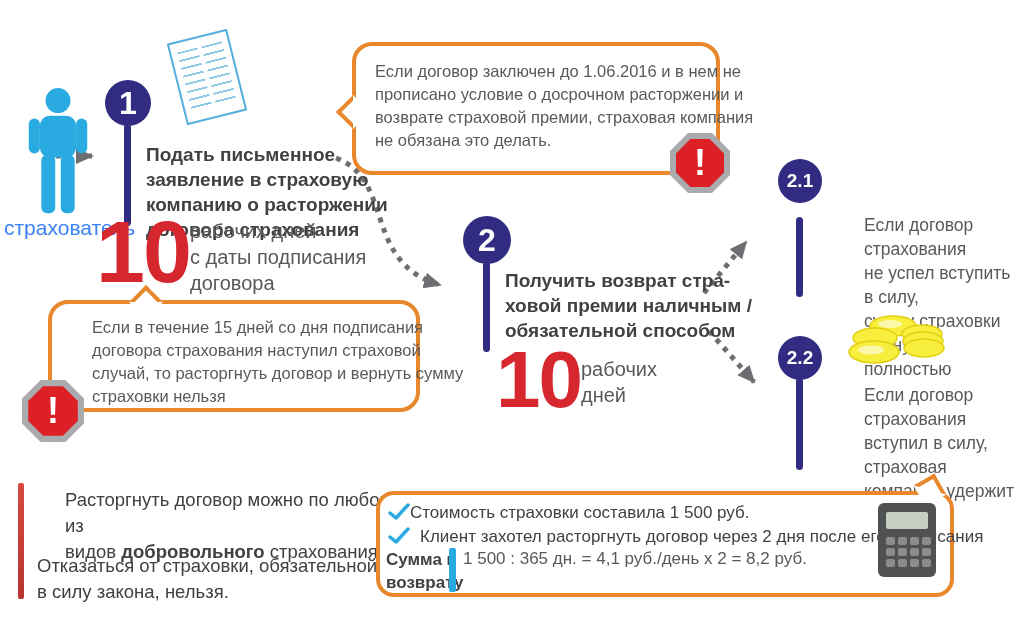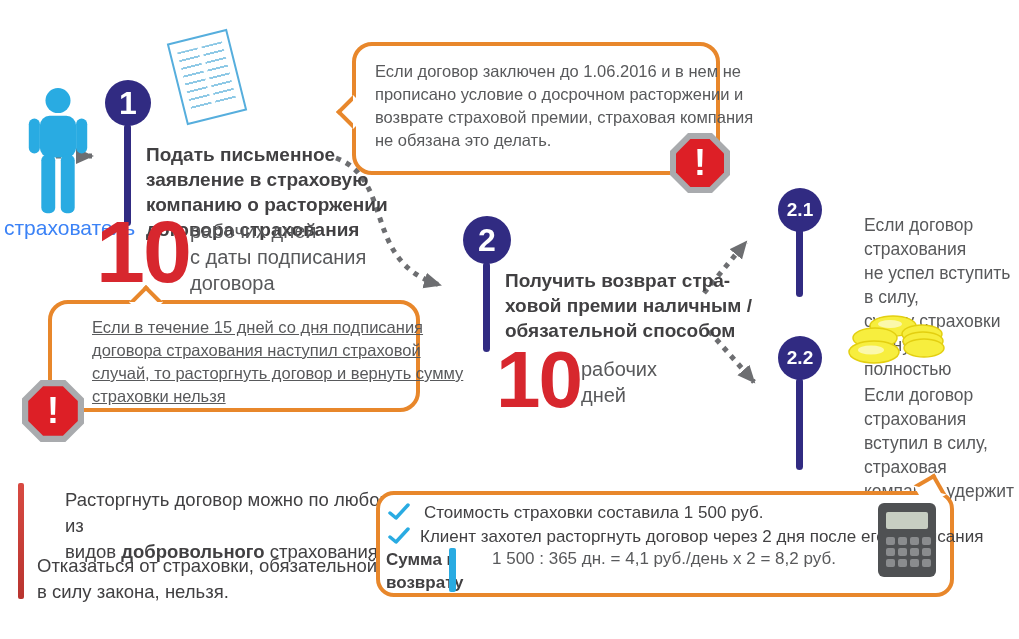--- a/index.html
+++ b/index.html
@@ -106,21 +106,21 @@
 
   <div class="abs circle" style="left:463px;top:216px;width:48px;height:48px;font-size:32px;">2</div>
   <div class="abs stem" style="left:483px;top:262px;height:90px;"></div>
   <div class="abs title pre" style="left:505px;top:268px;">Получить возврат стра-
 ховой премии наличным /
 обязательной способом</div>
   <div class="abs bignum" style="left:496px;top:344px;font-size:80px;">10</div>
   <div class="abs caption pre" style="left:581px;top:356px;">рабочих
 дней</div>
 
-  <div class="abs circle" style="left:778px;top:188px;width:44px;height:44px;font-size:19px;">2.1</div>
+  <div class="abs circle" style="left:778px;top:159px;width:44px;height:44px;font-size:19px;">2.1</div>
   <div class="abs stem" style="left:796px;top:217px;height:80px;"></div>
   <div class="abs body-txt pre" style="left:818px;top:213px;">Если договор страхования
 не успел вступить в силу,
 сумму страховки вернут
 полностью</div>
 
   <svg class="abs" style="left:848px;top:312px;" width="100" height="58" viewBox="0 0 100 58">
     <g fill="#f7ee3e" stroke="#e3cf10" stroke-width="1.5">
       <ellipse cx="45" cy="14" rx="23" ry="10"></ellipse>
       <ellipse cx="74" cy="22" rx="20" ry="9"></ellipse>
@@ -137,21 +137,21 @@
 
   <div class="abs circle" style="left:778px;top:336px;width:44px;height:44px;font-size:19px;">2.2</div>
   <div class="abs stem" style="left:796px;top:378px;height:92px;"></div>
   <div class="abs body-txt pre" style="left:818px;top:383px;">Если договор страхования
 вступил в силу, страховая
 компания удержит часть
 средств</div>
 
   <div class="abs bubble" style="left:48px;top:300px;width:372px;height:112px;"></div>
   <div class="abs tail tail-up" style="left:134px;top:290px;"></div>
-  <div class="abs bubble-txt pre" style="left:92px;top:316px;text-decoration:underline;">Если в течение 15 дней со дня подписания
+  <div class="abs bubble-txt pre" style="left:92px;top:316px;">Если в течение 15 дней со дня подписания
 договора страхования наступил страховой
 случай, то расторгнуть договор и вернуть сумму
 страховки нельзя</div>
   <div class="abs octa octa-outer" style="left:22px;top:380px;width:62px;height:62px;">
     <div class="octa octa-inner">
         <span>!</span>
       </div>
   </div>
 
   <div class="abs footbar" style="left:18px;top:483px;height:116px;"></div>
@@ -163,31 +163,31 @@
   </div>
   <div class="abs foot-txt pre" style="left:37px;top:553px;">Отказаться от страховки, обязательной
 в силу закона, нельзя.</div>
 
   <div class="abs bubble" style="left:376px;top:491px;width:578px;height:106px;border-radius:18px;"></div>
   <div class="abs tail tail-upright" style="left:918px;top:478px;"></div>
 
   <svg class="abs" style="left:388px;top:503px;" width="22" height="18" viewBox="0 0 22 18">
     <polyline points="2,10 8,15 20,2" fill="none" stroke="#29abe2" stroke-width="3.5" stroke-linecap="round" stroke-linejoin="round"></polyline>
   </svg>
-  <div class="abs check-row" style="left:424px;top:503px;">Стоимость страховки составила 1 500 руб.</div>
+  <div class="abs check-row" style="left:410px;top:503px;">Стоимость страховки составила 1 500 руб.</div>
 
   <svg class="abs" style="left:388px;top:527px;" width="22" height="18" viewBox="0 0 22 18">
     <polyline points="2,10 8,15 20,2" fill="none" stroke="#29abe2" stroke-width="3.5" stroke-linecap="round" stroke-linejoin="round"></polyline>
   </svg>
   <div class="abs check-row" style="left:420px;top:527px;">Клиент захотел расторгнуть договор через 2 дня после его подписания</div>
 
   <div class="abs sum-label pre" style="left:386px;top:548px;">Сумма к
 возврату</div>
   <div class="abs divider" style="left:449px;top:548px;width:7px;height:44px;"></div>
-  <div class="abs formula" style="left:463px;top:549px;margin-left:29px;">1 500 : 365 дн. = 4,1 руб./день х 2 = 8,2 руб.</div>
+  <div class="abs formula" style="left:463px;top:549px;">1 500 : 365 дн. = 4,1 руб./день х 2 = 8,2 руб.</div>
 
   <div class="abs calc" style="left:878px;top:503px;width:58px;height:74px;">
     <div class="calc-display"></div>
     <div class="calc-keys">
       <span></span>
         <span></span>
         <span></span>
         <span></span>
       <span></span>
         <span></span>

